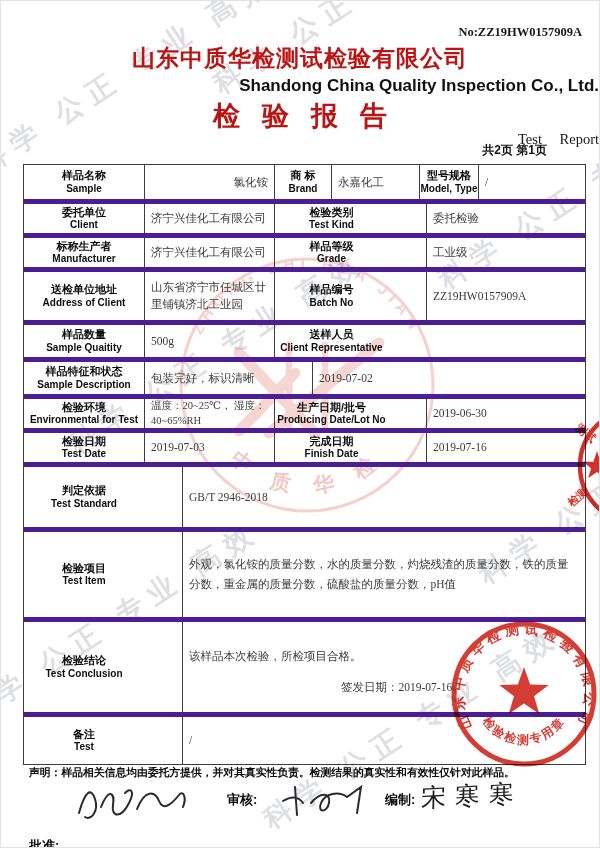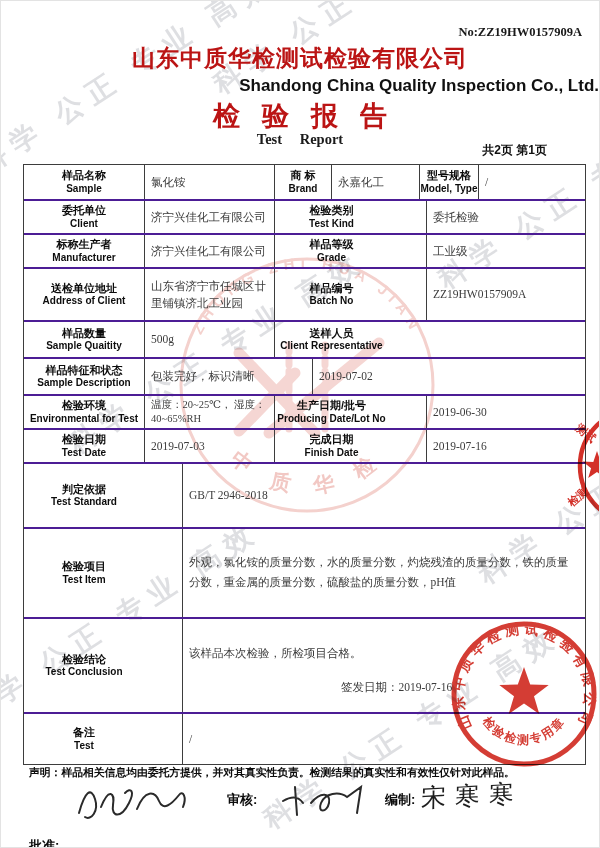--- a/index.html
+++ b/index.html
@@ -20,37 +20,37 @@
   .logo-wm { position:absolute; left:166px; top:244px; z-index:2; opacity:0.45; mix-blend-mode:multiply; }
   
   .report-no { position:absolute; top:24px; right:17px; z-index:3;
     font-family:"Liberation Serif","DejaVu Serif",serif; font-weight:bold; font-size:12.5px; color:#1a1a1a; }
   .company-cn { position:absolute; top:42px; left:0; width:100%; text-align:center; z-index:3;
     font-size:23px; font-weight:bold; letter-spacing:1px; color:#bb1414; }
   .company-en { position:absolute; top:75px; left:0; width:100%; text-align:right; z-index:3;
     font-size:17px; font-weight:bold; color:#111; }
   .title-cn { position:absolute; top:97px; left:0; width:100%; text-align:center; z-index:3;
     font-size:27px; font-weight:bold; letter-spacing:22px; padding-left:22px; color:#bb1414; }
-  .title-en { position:absolute; top:130px; left:0; width:100%; text-align:center; z-index:3;
-    font-family:"Liberation Serif","DejaVu Serif",serif; font-size:14.5px; font-weight:bold; word-spacing:14px; color:#1a1a1a; }
+  .title-en { position:absolute; top:130px; left:0; width:100%; text-align:right; z-index:3;
+    font-family:"Liberation Serif","DejaVu Serif",serif; font-size:14.5px; font-weight:normal; word-spacing:14px; color:#1a1a1a; }
   .page-info { position:absolute; top:141px; right:52px; z-index:3;
     font-size:12px; font-weight:bold; color:#111; }
   
   .tbl { position:absolute; left:22px; top:163px; width:563px; z-index:3; border:1px solid #3d3d3d; }
-  .tr { display:flex; width:100%; border-top:2px solid #4c1d95; }
+  .tr { display:flex; width:100%; border-top:5px solid #4c1d95; }
   .tr:first-child { border-top:none; }
   .td { border-left:1px solid #3d3d3d; position:relative; }
   .td:first-child { border-left:none; }
   .lc { display:flex; flex-direction:column; justify-content:center; align-items:center; text-align:center; }
   .lc .cn { font-size:11px; font-weight:bold; color:#0c0c0c; line-height:1.25; white-space:nowrap; }
   .lc .en { font-size:10px; font-weight:bold; color:#0c0c0c; line-height:1.2; white-space:nowrap; }
   .vc { display:flex; align-items:center; padding:3px 6px;
     font-family:"Liberation Serif","DejaVu Serif",serif; font-size:11.5px; color:#3b3b3b; line-height:1.45; }
   .w1 { width:120px; } .w2 { width:130px; } .w3 { width:114px; } .w4 { flex:1;margin-left:38px; }
-  .r1a { width:120px; } .r1b { width:130px; } .r1c { width:57px; } .r1d { width:88px; } .r1e { width:59px; } .r1f { flex:1; }
+  .r1a { width:120px; } .r1b { width:130px;justify-content:flex-end; } .r1c { width:57px; } .r1d { width:88px; } .r1e { width:59px; } .r1f { flex:1; }
   .vtop { align-items:flex-start; padding-top:26px; }
   .sign-date { position:absolute; left:158px; bottom:16px;
     font-family:"Liberation Serif","DejaVu Serif",serif; font-size:11.5px; color:#3b3b3b; }
   
   .stamp-main { position:absolute; left:438px; top:608px; z-index:5; opacity:0.9; mix-blend-mode:multiply; }
   .stamp-edge-clip { position:absolute; left:566px; top:398px; width:34px; height:134px; overflow:hidden; z-index:5; opacity:0.92; mix-blend-mode:multiply; }
   
   .declaration { position:absolute; left:28px; top:765px; width:552px; z-index:3;
     font-size:10.8px; font-weight:bold; color:#0c0c0c; white-space:nowrap; }
   .sig-label { position:absolute; z-index:3; font-size:13px; font-weight:bold; color:#0c0c0c; }

